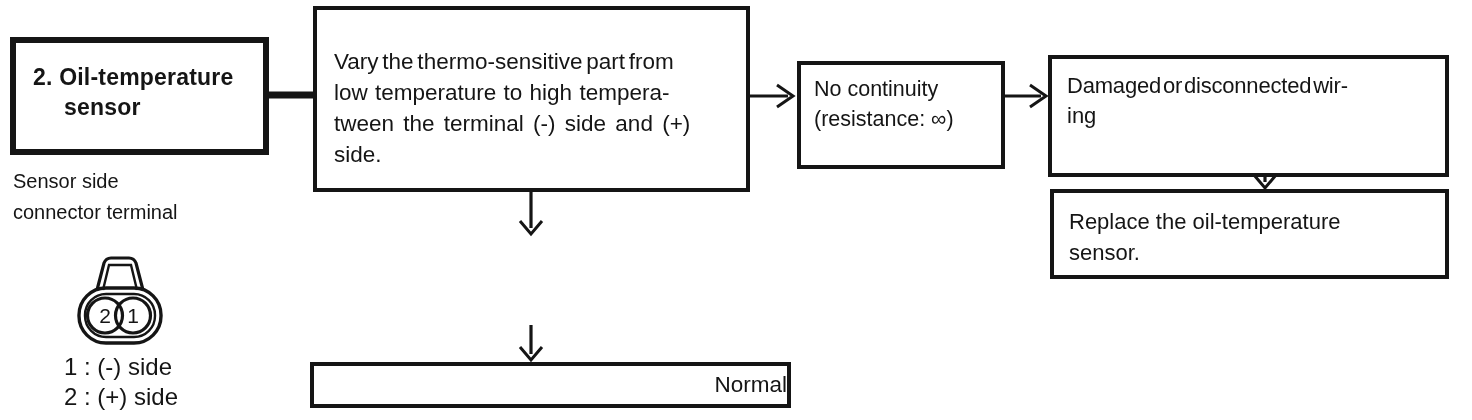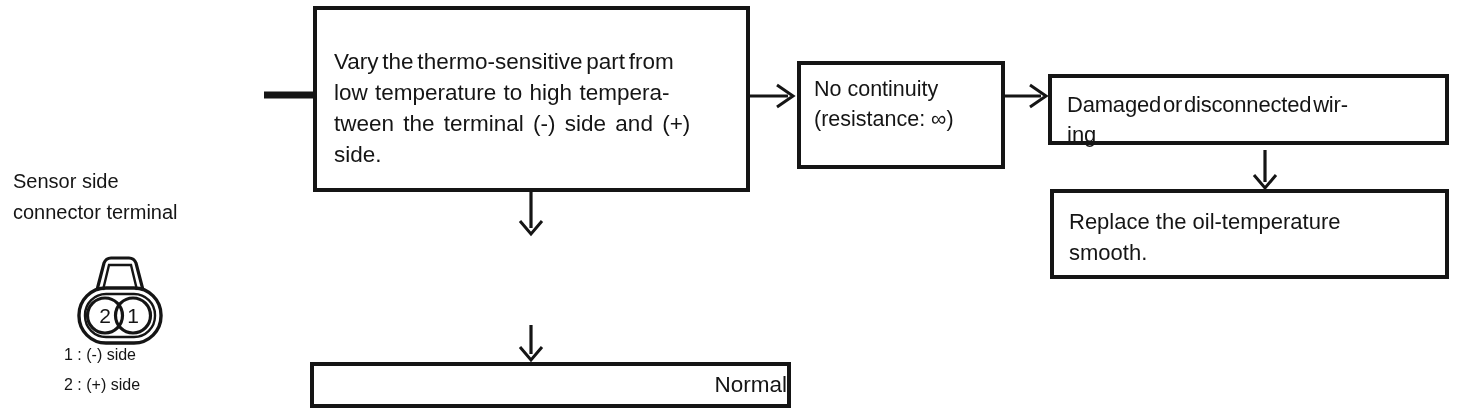--- a/index.html
+++ b/index.html
@@ -43,22 +43,22 @@
     font-size: 20px;
     line-height: 31px;
   }
   .connector-svg {
     position: absolute;
     left: 75px; top: 254px;
     width: 90px; height: 94px;
   }
   .legend {
     position: absolute;
-    left: 64px; top: 340px;
-    font-size: 16px;
+    left: 64px; top: 352px;
+    font-size: 24px;
     line-height: 30px;
   }
   
   .test-box {
     left: 313px; top: 6px;
     width: 437px; height: 186px;
     font-size: 22.5px;
     line-height: 31px;
     padding: 11px 8px 0 17px;
   }
@@ -79,25 +79,24 @@
   }
   .fail-box {
     left: 797px; top: 61px;
     width: 208px; height: 108px;
     font-size: 21.5px;
     line-height: 30px;
     padding: 9px 0 0 13px;
   }
   .cause-box {
     left: 1048px; top: 55px;
-    width: 401px; height: 71px;
+    width: 401px; height: 122px;
     font-size: 22px;
     line-height: 30px;
     padding: 12px 12px 0 15px;
-    margin-top: 19px;
   }
   .action-box {
     left: 1050px; top: 189px;
     width: 399px; height: 90px;
     font-size: 22px;
     line-height: 31px;
     padding: 13px 8px 8px 15px;
   }
   
   .ws-tight  { word-spacing: -2.5px; margin-top: 25px; }
@@ -131,20 +130,24 @@
     <g>
       <line class="stroke" x1="531" y1="325" x2="531" y2="354" stroke-width="3.2"></line>
       <polyline class="stroke" points="520,347 531,360 542,347" stroke-width="3"></polyline>
     </g>
     <g>
       <line class="stroke" x1="1265" y1="150" x2="1265" y2="182" stroke-width="3.2"></line>
       <polyline class="stroke" points="1254,175 1265,188 1276,175" stroke-width="3"></polyline>
     </g>
   </svg>
 
+  <div class="box title-box">
+    <div class="l1">2. Oil-temperature</div>
+    <div class="l2">sensor</div>
+  </div>
 
   <div class="caption">
     <div>Sensor side</div>
     <div>connector terminal</div>
   </div>
 
   <svg class="connector-svg" viewBox="0 0 90 94">
     <path class="stroke" d="M22,36 L29,9 Q31,4 36,4 L54,4 Q59,4 61,9 L68,36" stroke-width="3.2"></path>
     <path class="stroke" d="M28,36 L34,11 L56,11 L62,36" stroke-width="2.4"></path>
     <rect class="stroke" x="4" y="34" width="82" height="55" rx="27" stroke-width="3.4"></rect>
@@ -177,16 +180,16 @@
     <div>(resistance: ∞)</div>
   </div>
 
   <div class="box cause-box">
     <div class="ws-tighter">Damaged or disconnected wir-</div>
     <div>ing</div>
   </div>
 
   <div class="box action-box">
     <div>Replace the oil-temperature</div>
-    <div>smooth.</div>
+    <div>sensor.</div>
   </div>
 
 </div>
 
 </body></html>

